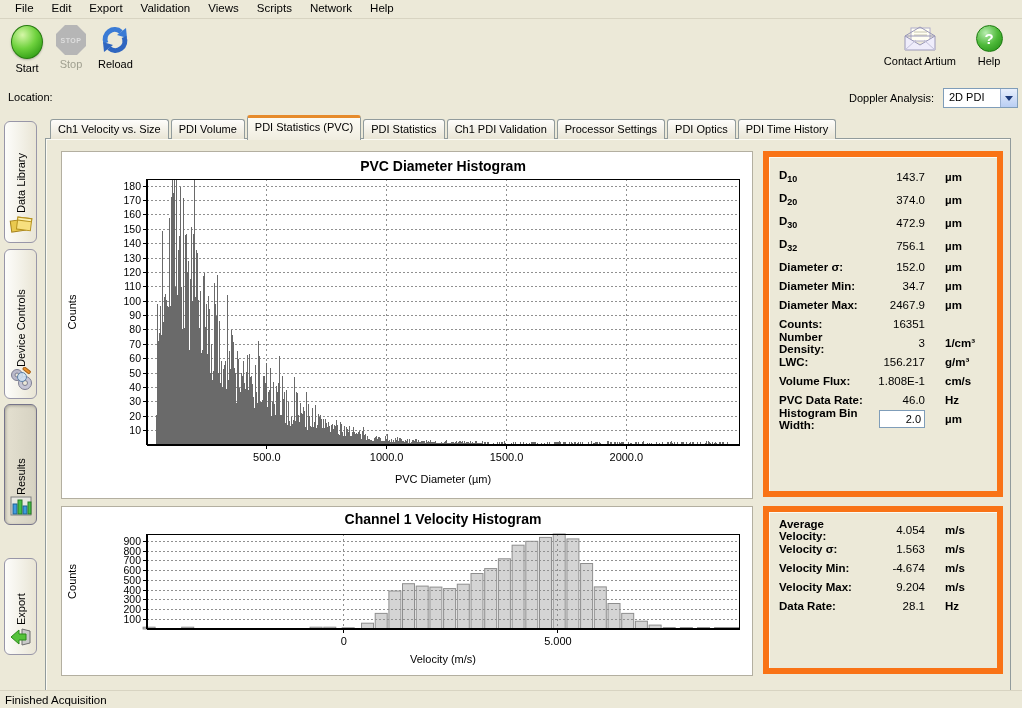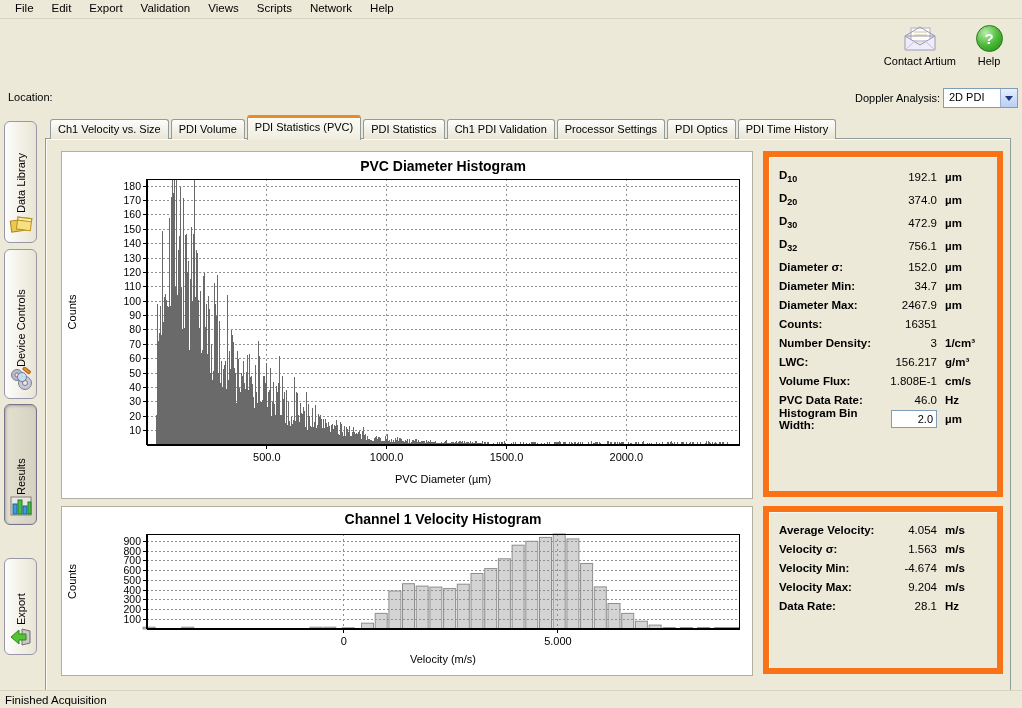--- a/index.html
+++ b/index.html
@@ -29,21 +29,21 @@
   .icon-help-sphere{width:25px;height:25px;border-radius:50%;
       background:radial-gradient(circle at 35% 28%, #b8edb0, #4fba3a 50%, #1e8a12);
       border:1px solid #1c7a10;color:#fff;font-weight:bold;font-size:15px;
       display:flex;align-items:center;justify-content:center;}
 
   
   #locrow{position:absolute;left:0;top:86px;width:1022px;height:26px;}
   #loc-label{position:absolute;left:8px;top:5px;}
   #loc-input{position:absolute;left:113px;top:2px;width:546px;height:16px;border:1px solid #a5acb5;
       background:#fff;font-family:"Liberation Sans","DejaVu Sans",sans-serif;font-size:11px;padding:1px 4px;}
-  #doppler{position:absolute;right:4px;top:2px;display:flex;align-items:center;gap:3px;justify-content:center;}
+  #doppler{position:absolute;right:4px;top:2px;display:flex;align-items:center;gap:9px;justify-content:center;}
   #doppler-combo{display:flex;border:1px solid #7f9db9;background:#fff;height:18px;}
   #doppler-value{padding:2px 5px;width:46px;font-size:11px;}
   #doppler-arrow{width:16px;background:linear-gradient(#e8effc,#b9cef3);border-left:1px solid #9ab0d2;
       display:flex;align-items:center;justify-content:center;}
   #doppler-arrow .tri{width:0;height:0;border-left:4px solid transparent;border-right:4px solid transparent;
       border-top:5px solid #1c3a7a;}
 
   
   .side-btn{position:absolute;left:4px;width:33px;border:1px solid #9896a8;border-radius:6px;
       background:linear-gradient(90deg,#fdfdfb,#e9e5d5);display:flex;flex-direction:column;
@@ -71,21 +71,21 @@
   #chart-pvc{left:15px;top:12px;width:690px;height:346px;}
   #stats-pvc{left:717px;top:12px;width:240px;height:346px;}
   #chart-vel{left:15px;top:367px;width:690px;height:168px;}
   #stats-vel{left:717px;top:367px;width:240px;height:168px;}
 
   .stat-row{display:flex;align-items:center;height:19px;}
   .stat-row.sub-row{height:23px;}
   .stat-label{font-weight:bold;flex:1;font-size:11.5px;}
   .stat-label sub{font-size:9px;font-weight:bold;}
   .stat-value{width:62px;text-align:right;font-size:11.5px;}
-  .stat-unit{width:42px;text-align:left;margin-left:8px;font-weight:bold;font-size:11.5px;}
+  .stat-unit{width:42px;text-align:left;margin-left:20px;font-weight:bold;font-size:11.5px;}
   .bin-input{width:38px;height:14px;border:1px solid #7f9db9;background:#fff;text-align:right;
       font-family:"Liberation Sans","DejaVu Sans",sans-serif;font-size:11px;padding:1px 3px;}
   .stat-row .input-wrap{width:62px;display:flex;justify-content:flex-end;}
 
   
   #statusbar{position:absolute;left:0;top:690px;width:1022px;height:18px;background:#ece9d8;
       border-top:1px solid #d8d4c2;display:flex;align-items:center;padding-left:5px;box-sizing:border-box;
       font-size:11.5px;}
 
   svg text{font-family:"Liberation Sans","DejaVu Sans",sans-serif;}
@@ -100,20 +100,39 @@
       <div class="menu-item">Edit</div>
       <div class="menu-item">Export</div>
       <div class="menu-item">Validation</div>
       <div class="menu-item">Views</div>
       <div class="menu-item">Scripts</div>
       <div class="menu-item">Network</div>
       <div class="menu-item">Help</div>
     </div>
 
   <div id="toolbar">
+    <div class="toolgroup-left">
+      <div class="toolbtn">
+        <div class="icon-start"></div>
+        <div class="tlabel">Start</div>
+      </div>
+      <div class="toolbtn disabled">
+        <div class="icon-stop">STOP</div>
+        <div class="tlabel">Stop</div>
+      </div>
+      <div class="toolbtn">
+        <svg width="30" height="30" viewBox="0 0 30 30">
+          <path d="M6 18 A9.5 9.5 0 0 1 21 7" fill="none" stroke="#3a7bd5" stroke-width="5"></path>
+          <polygon points="26,3 27,13 17,10" fill="#3a7bd5"></polygon>
+          <path d="M24 12 A9.5 9.5 0 0 1 9 23" fill="none" stroke="#2f66c0" stroke-width="5"></path>
+          <polygon points="4,27 3,17 13,20" fill="#2f66c0"></polygon>
+        </svg>
+        <div class="tlabel">Reload</div>
+      </div>
+    </div>
     <div class="toolgroup-right">
       <div class="toolbtn">
         <svg width="36" height="27" viewBox="0 0 36 27">
           <rect x="9" y="3" width="19" height="13" fill="#fffef2" stroke="#b0aecc"></rect>
           <line x1="12" y1="7" x2="25" y2="7" stroke="#c8c6b0"></line>
           <line x1="12" y1="10" x2="25" y2="10" stroke="#c8c6b0"></line>
           <polygon points="3,11 18,2 33,11" fill="none" stroke="#9a98b8"></polygon>
           <polygon points="3,11 18,20 33,11 33,25 3,25" fill="#efedfb" stroke="#9a98b8"></polygon>
           <polyline points="3,25 14,15" fill="none" stroke="#c2c0da"></polyline>
           <polyline points="33,25 22,15" fill="none" stroke="#c2c0da"></polyline>
@@ -707,21 +726,21 @@
           <line x1="564.3522267206478" y1="293" x2="564.3522267206478" y2="297" stroke="#000" shape-rendering="crispEdges"></line>
           <text x="564.3522267206478" y="309" text-anchor="middle" font-size="11">2000.0</text>
           <text x="381" y="19" text-anchor="middle" font-size="14" font-weight="bold">PVC Diameter Histogram</text>
           <text x="381" y="331" text-anchor="middle" font-size="11">PVC Diameter (µm)</text>
           <text x="14" y="160" text-anchor="middle" font-size="11" transform="rotate(-90 14 160)">Counts</text>
         </svg>
     </div>
     <div id="stats-pvc" class="stats-panel">
         <div class="stat-row sub-row">
           <span class="stat-label">D<sub>10</sub></span>
-          <span class="stat-value">192.1</span>
+          <span class="stat-value">143.7</span>
           <span class="stat-unit">µm</span>
         </div>
         <div class="stat-row sub-row">
           <span class="stat-label">D<sub>20</sub></span>
           <span class="stat-value">374.0</span>
           <span class="stat-unit">µm</span>
         </div>
         <div class="stat-row sub-row">
           <span class="stat-label">D<sub>30</sub></span>
           <span class="stat-value">472.9</span>

